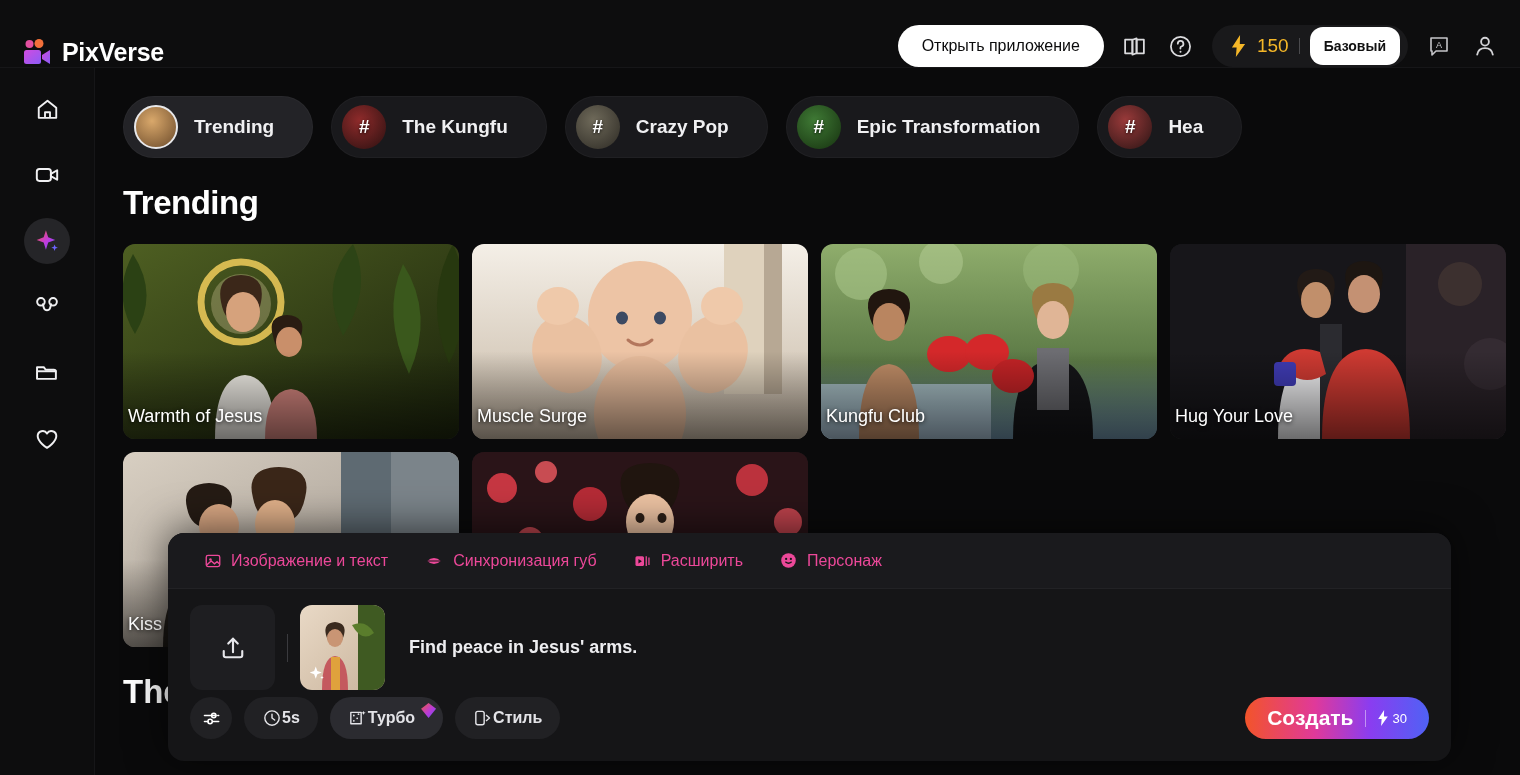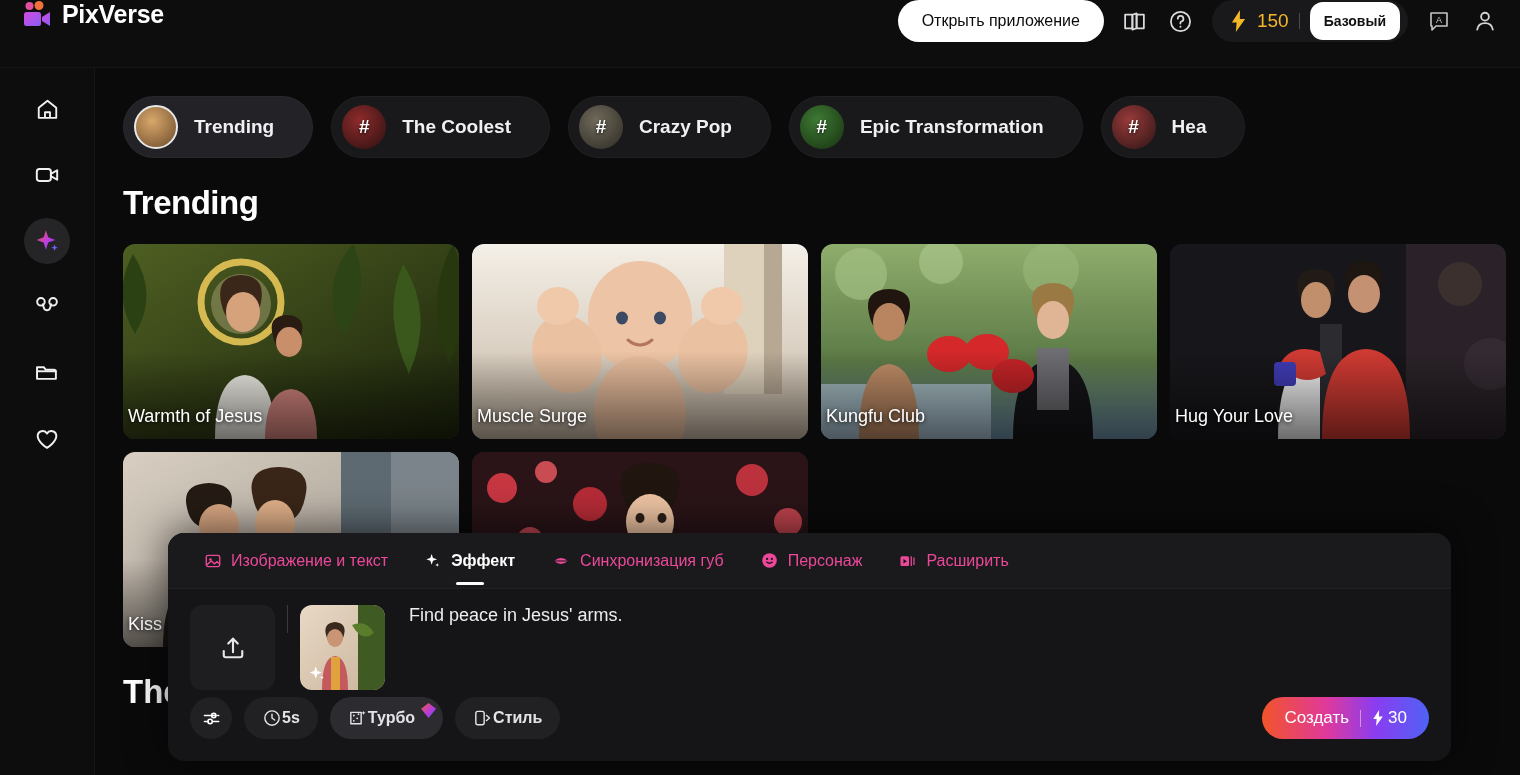--- a/index.html
+++ b/index.html
@@ -9,21 +9,21 @@
     font-family: "Liberation Sans", sans-serif;
     overflow: hidden;
     color: #fff;
   }
   #app { position: relative; width: 1520px; height: 775px; background: #0a0a0b; }
 
   
   .header {
     position: absolute; top: 0; left: 0; width: 1520px; height: 68px;
     background: #0d0d0e;
-    display: flex; align-items: flex-start;
+    display: flex; align-items: flex-end;
     border-bottom: 1px solid #161618;
     z-index: 30;
     gap: 36px;
   }
   .brand { display: flex; align-items: center; gap: 10px; margin-left: 22px; }
   .brand-logo { width: 30px; height: 28px; position: relative; }
   .brand-name { font-size: 25px; font-weight: bold; letter-spacing: -0.3px; color: #fff; }
 
   .header-right { margin-left: auto; display: flex; align-items: center; gap: 16px; margin-right: 20px; }
   .open-app-btn {
@@ -117,21 +117,21 @@
     padding: 0 18px; height: 56px; cursor: pointer;
     font-size: 16px; color: #ec4899; position: relative;
     white-space: nowrap;
   }
   .ptab.active { color: #fff; font-weight: bold; }
   .ptab.active::after {
     content: ""; position: absolute; left: 50%; transform: translateX(-50%);
     bottom: 4px; width: 28px; height: 3px; background: #fff; border-radius: 2px;
   }
 
-  .panel-body { padding: 16px 22px 0 22px; display: flex; align-items: flex-start; gap: 12px; }
+  .panel-body { padding: 16px 22px 0 22px; display: flex; align-items: center; gap: 12px; font-weight: bold; }
   .upload-box {
     width: 85px; height: 85px; border-radius: 12px;
     background: #1e1e21; display: flex; align-items: center; justify-content: center;
     cursor: pointer; flex: 0 0 auto;
   }
   .vdivider { width: 1px; height: 28px; background: #3a3a3e; }
   .ref-thumb {
     width: 85px; height: 85px; border-radius: 12px; position: relative;
     overflow: hidden; cursor: pointer; flex: 0 0 auto;
   }
@@ -157,23 +157,23 @@
     position: absolute; right: 7px; top: 6px; width: 15px; height: 15px;
     background: linear-gradient(135deg,#f05a3c 0%,#b93bd8 55%,#6d4df6 100%);
     clip-path: polygon(50% 0%, 100% 38%, 50% 100%, 0% 38%);
   }
   .create-btn {
     margin-left: auto; height: 42px; border-radius: 21px;
     background: linear-gradient(90deg, #f2542a 0%, #e0399a 38%, #8a3df0 68%, #4f62f5 100%);
     display: flex; align-items: center; gap: 11px; padding: 0 22px; cursor: pointer;
     border: none; color: #fff; flex: 0 0 auto;
   }
-  .create-label { font-size: 17px; font-weight: normal; color: #fff; }
+  .create-label { font-size: 21px; font-weight: bold; color: #fff; }
   .create-div { width: 1px; height: 17px; background: rgba(255,255,255,.45); }
-  .create-cost { font-size: 17px; color: #fff; display: flex; align-items: center; gap: 4px; }
+  .create-cost { font-size: 13px; color: #fff; display: flex; align-items: center; gap: 4px; }
   svg { display: block; }
 </style>
 </head>
 <body>
 
 <div id="app">
 
   <div class="header">
     <div class="brand">
       <span class="brand-logo">
@@ -299,21 +299,21 @@
 
   <div class="content">
 
     <div class="cat-row" id="catRow">
         <div class="cat-pill active">
           <span class="cat-av" style="background: radial-gradient(circle at 40% 35%, rgb(217, 168, 107), rgb(107, 74, 42));"></span>
           <span class="cat-label">Trending</span>
         </div>
         <div class="cat-pill">
           <span class="cat-av" style="background: radial-gradient(circle at 40% 35%, rgb(143, 43, 43), rgb(42, 16, 16));">#</span>
-          <span class="cat-label">The Coolest</span>
+          <span class="cat-label">The Kungfu</span>
         </div>
         <div class="cat-pill">
           <span class="cat-av" style="background: radial-gradient(circle at 40% 35%, rgb(111, 106, 90), rgb(45, 42, 36));">#</span>
           <span class="cat-label">Crazy Pop</span>
         </div>
         <div class="cat-pill">
           <span class="cat-av" style="background: radial-gradient(circle at 40% 35%, rgb(63, 122, 53), rgb(22, 49, 15));">#</span>
           <span class="cat-label">Epic Transformation</span>
         </div>
         <div class="cat-pill">
@@ -487,58 +487,49 @@
         <div class="ptab">
           <span>
             <svg width="18" height="18" viewBox="0 0 24 24" fill="none" stroke="currentColor" stroke-width="1.8">
               <rect x="3" y="4.5" width="18" height="15" rx="2.4"></rect>
               <circle cx="8.6" cy="10" r="1.7" fill="currentColor" stroke="none"></circle>
               <path d="M3.6 17.4 9.6 12l4.4 3.8 3.4-2.8 3 2.6"></path>
             </svg>
           </span>
           <span>Изображение и текст</span>
         </div>
-        <div class="ptab active">
-          <span>
-            <svg width="18" height="18" viewBox="0 0 24 24" fill="currentColor">
-              <path d="M10.2 2.6 12 8l5.4 1.8L12 11.6 10.2 17 8.4 11.6 3 9.8 8.4 8z"></path>
-              <path d="M17.6 14.6l.7 1.9 1.9.7-1.9.7-.7 1.9-.7-1.9-1.9-.7 1.9-.7z"></path>
-            </svg>
-          </span>
-          <span>Эффект</span>
-        </div>
         <div class="ptab">
           <span>
             <svg width="20" height="18" viewBox="0 0 24 24" fill="currentColor">
               <path d="M3 12q4-4 9-4t9 4q-4 4-9 4t-9-4z"></path>
               <path d="M3 12h18" stroke="#151517" stroke-width="1.6"></path>
             </svg>
           </span>
           <span>Синхронизация губ</span>
+        </div>
+        <div class="ptab">
+          <span>
+            <svg width="19" height="18" viewBox="0 0 24 24" fill="none" stroke="currentColor" stroke-width="1.7">
+              <rect x="2.6" y="5.6" width="11.4" height="13" rx="2" fill="currentColor" stroke="none"></rect>
+              <path d="M6.6 9.2v6l4.6-3z" fill="#151517" stroke="none"></path>
+              <path d="M17 5.8v13M20.6 7.4v9.8"></path>
+            </svg>
+          </span>
+          <span>Расширить</span>
         </div>
         <div class="ptab">
           <span>
             <svg width="19" height="19" viewBox="0 0 24 24" fill="currentColor">
               <circle cx="12" cy="12" r="9.2"></circle>
               <circle cx="9" cy="10" r="1.4" fill="#151517"></circle>
               <circle cx="15" cy="10" r="1.4" fill="#151517"></circle>
               <path d="M8.4 14q3.6 3 7.2 0" stroke="#151517" stroke-width="1.6" fill="none" stroke-linecap="round"></path>
             </svg>
           </span>
           <span>Персонаж</span>
-        </div>
-        <div class="ptab">
-          <span>
-            <svg width="19" height="18" viewBox="0 0 24 24" fill="none" stroke="currentColor" stroke-width="1.7">
-              <rect x="2.6" y="5.6" width="11.4" height="13" rx="2" fill="currentColor" stroke="none"></rect>
-              <path d="M6.6 9.2v6l4.6-3z" fill="#151517" stroke="none"></path>
-              <path d="M17 5.8v13M20.6 7.4v9.8"></path>
-            </svg>
-          </span>
-          <span>Расширить</span>
         </div>
       </div>
 
     <div class="panel-body">
       <div class="upload-box">
         <span>
           <svg width="30" height="30" viewBox="0 0 24 24" fill="none" stroke="#e6e6ea" stroke-width="1.7" stroke-linecap="round" stroke-linejoin="round">
             <path d="M12 15.4V4.6"></path>
               <path d="M8.2 8.4 12 4.6l3.8 3.8"></path>
             <path d="M4.6 14.4v3.4a1.6 1.6 0 0 0 1.6 1.6h11.6a1.6 1.6 0 0 0 1.6-1.6v-3.4"></path>

